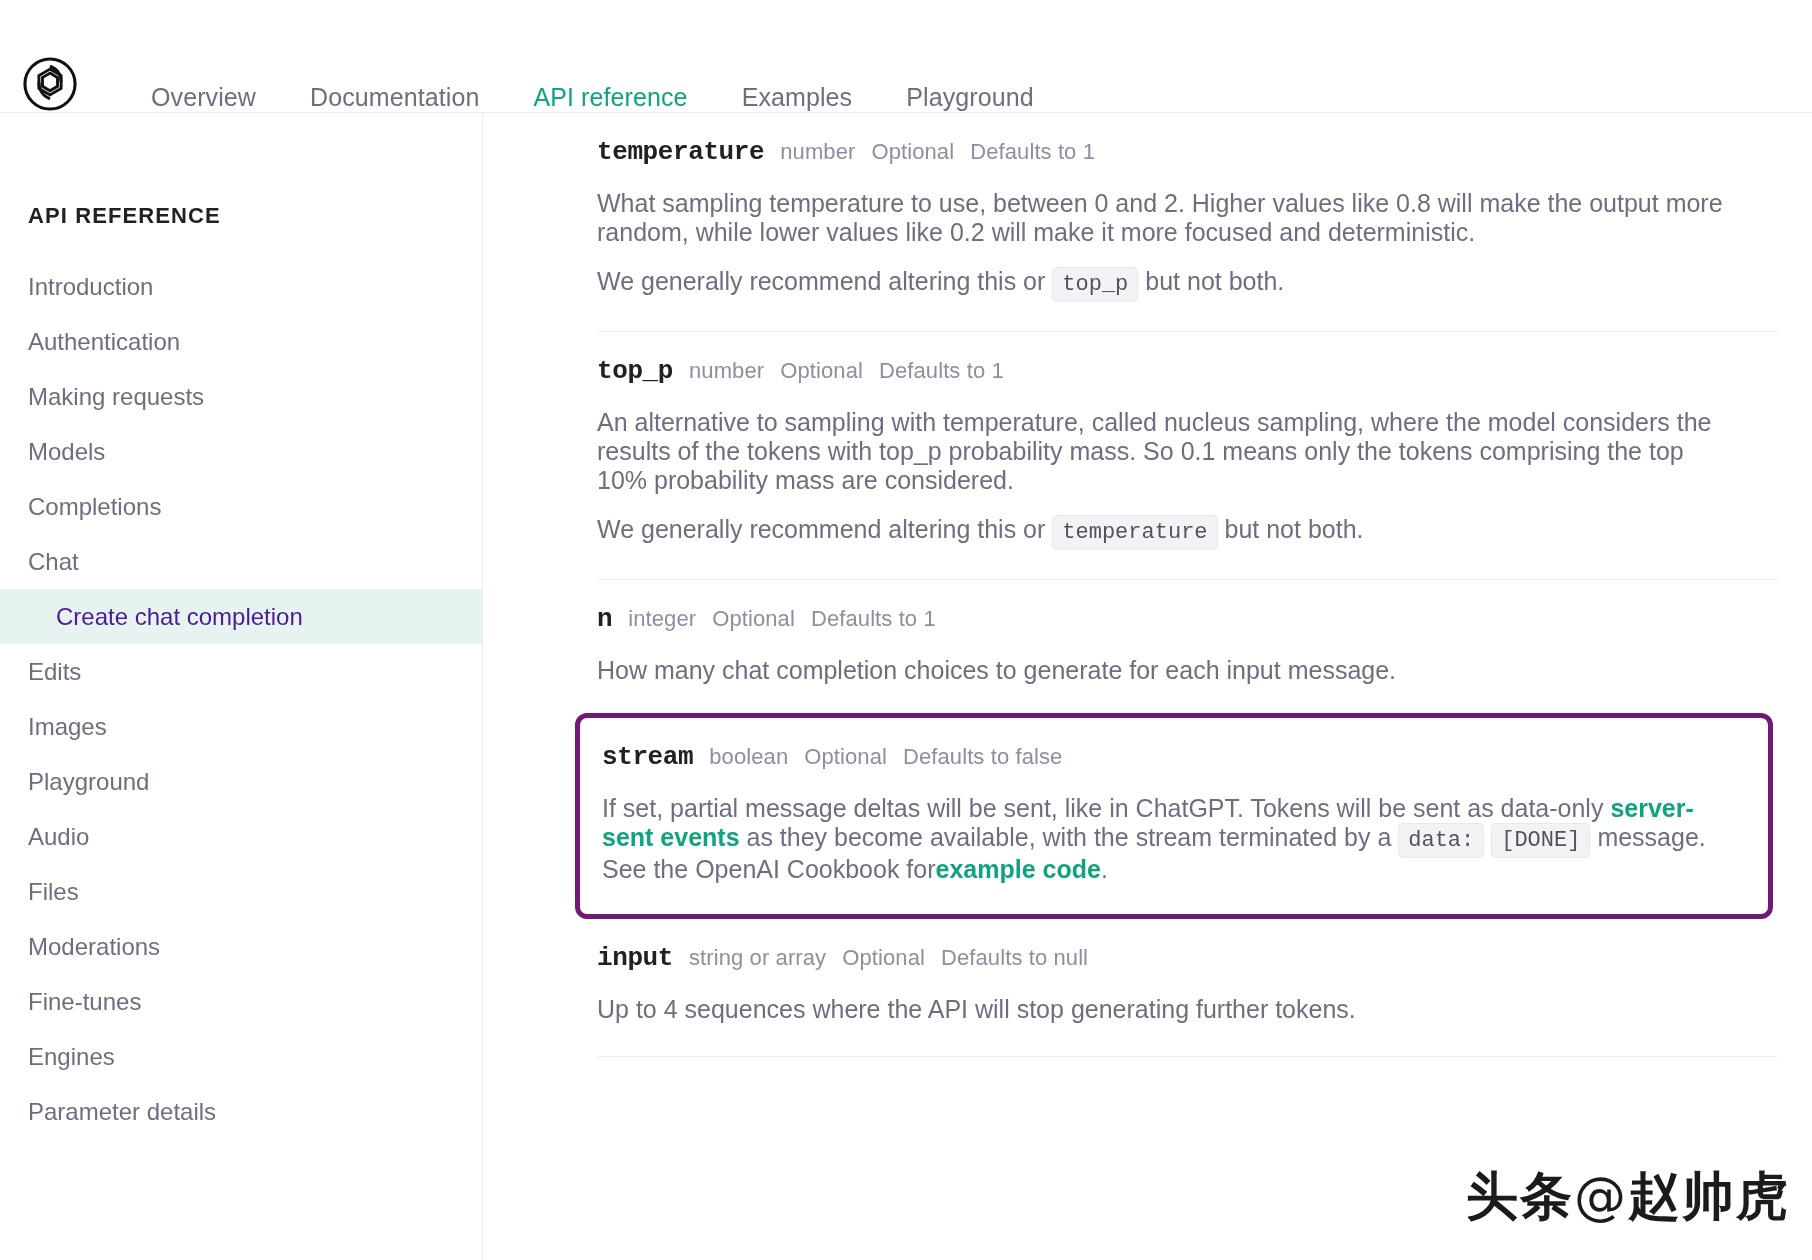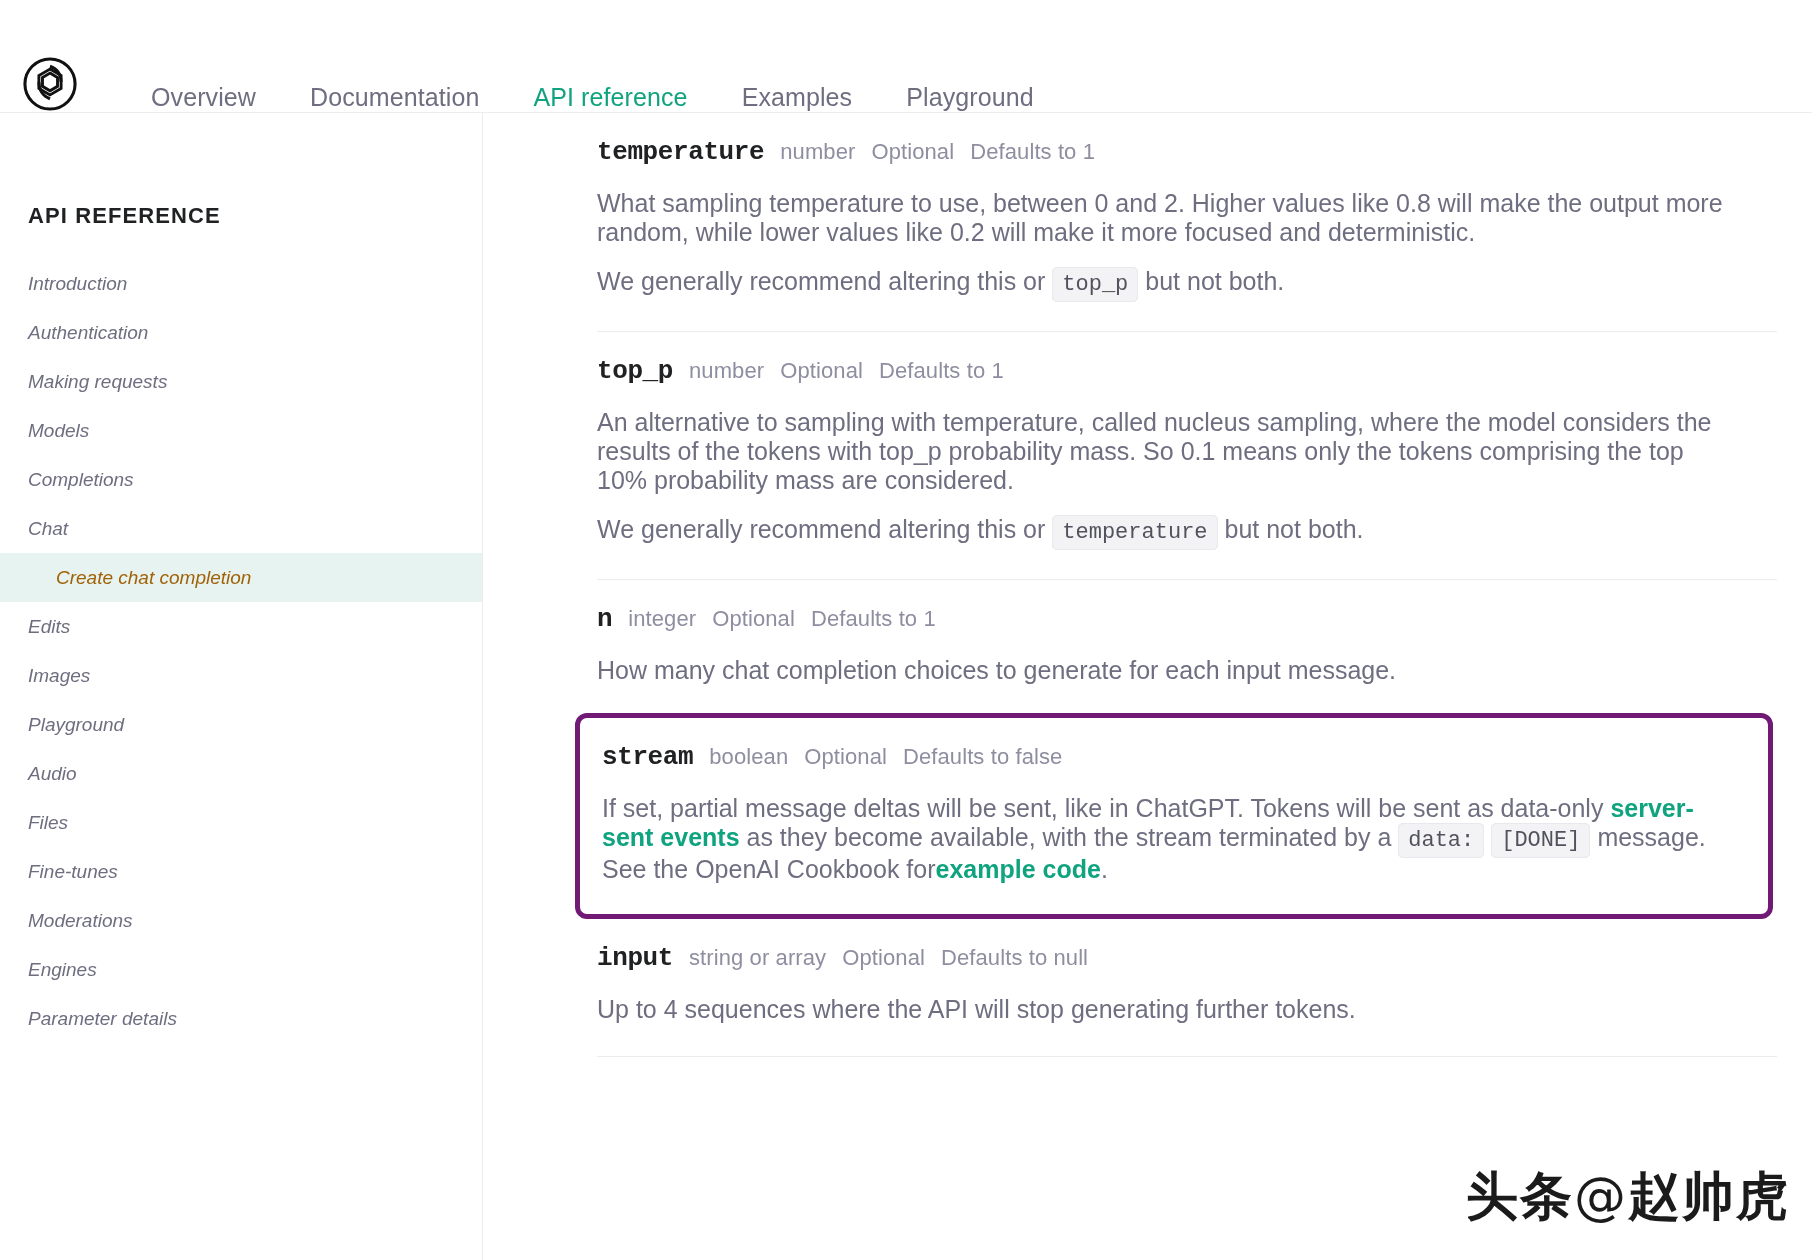--- a/index.html
+++ b/index.html
@@ -48,31 +48,30 @@
   }
   .sidebar-title {
     font-size: 22px;
     font-weight: bold;
     color: #202123;
     letter-spacing: 1.1px;
     margin: 90px 0 0 28px;
   }
   .nav-list { margin-top: 30px; }
   .side-item {
-    font-size: 19px;
+    font-size: 24px;
     color: #6e6e80;
     padding: 13.5px 0 13.5px 28px;
     cursor: pointer;
     white-space: nowrap;
-    font-style: italic;
   }
   .side-item.sub { padding-left: 56px; }
   .side-item.active {
     background: #e7f3f0;
-    color: #a16207;
+    color: #4c1d95;
   }
 
   
   .content {
     position: absolute; top: 113px; left: 484px;
     width: 1328px; height: 1147px;
     overflow: hidden;
     background: #ffffff;
     padding-left: 113px;
     padding-right: 25px;
@@ -182,22 +181,22 @@
     <div class="side-item">Making requests</div>
     <div class="side-item">Models</div>
     <div class="side-item">Completions</div>
     <div class="side-item">Chat</div>
     <div class="side-item sub active">Create chat completion</div>
     <div class="side-item">Edits</div>
     <div class="side-item">Images</div>
     <div class="side-item">Playground</div>
     <div class="side-item">Audio</div>
     <div class="side-item">Files</div>
+    <div class="side-item">Moderations</div>
     <div class="side-item">Fine-tunes</div>
-    <div class="side-item">Moderations</div>
     <div class="side-item">Engines</div>
     <div class="side-item">Parameter details</div>
   </div>
 </div>
 
 <div class="content">
 
   <div class="param-block">
     <div class="param-head">
       <span class="param-name">temperature</span>

